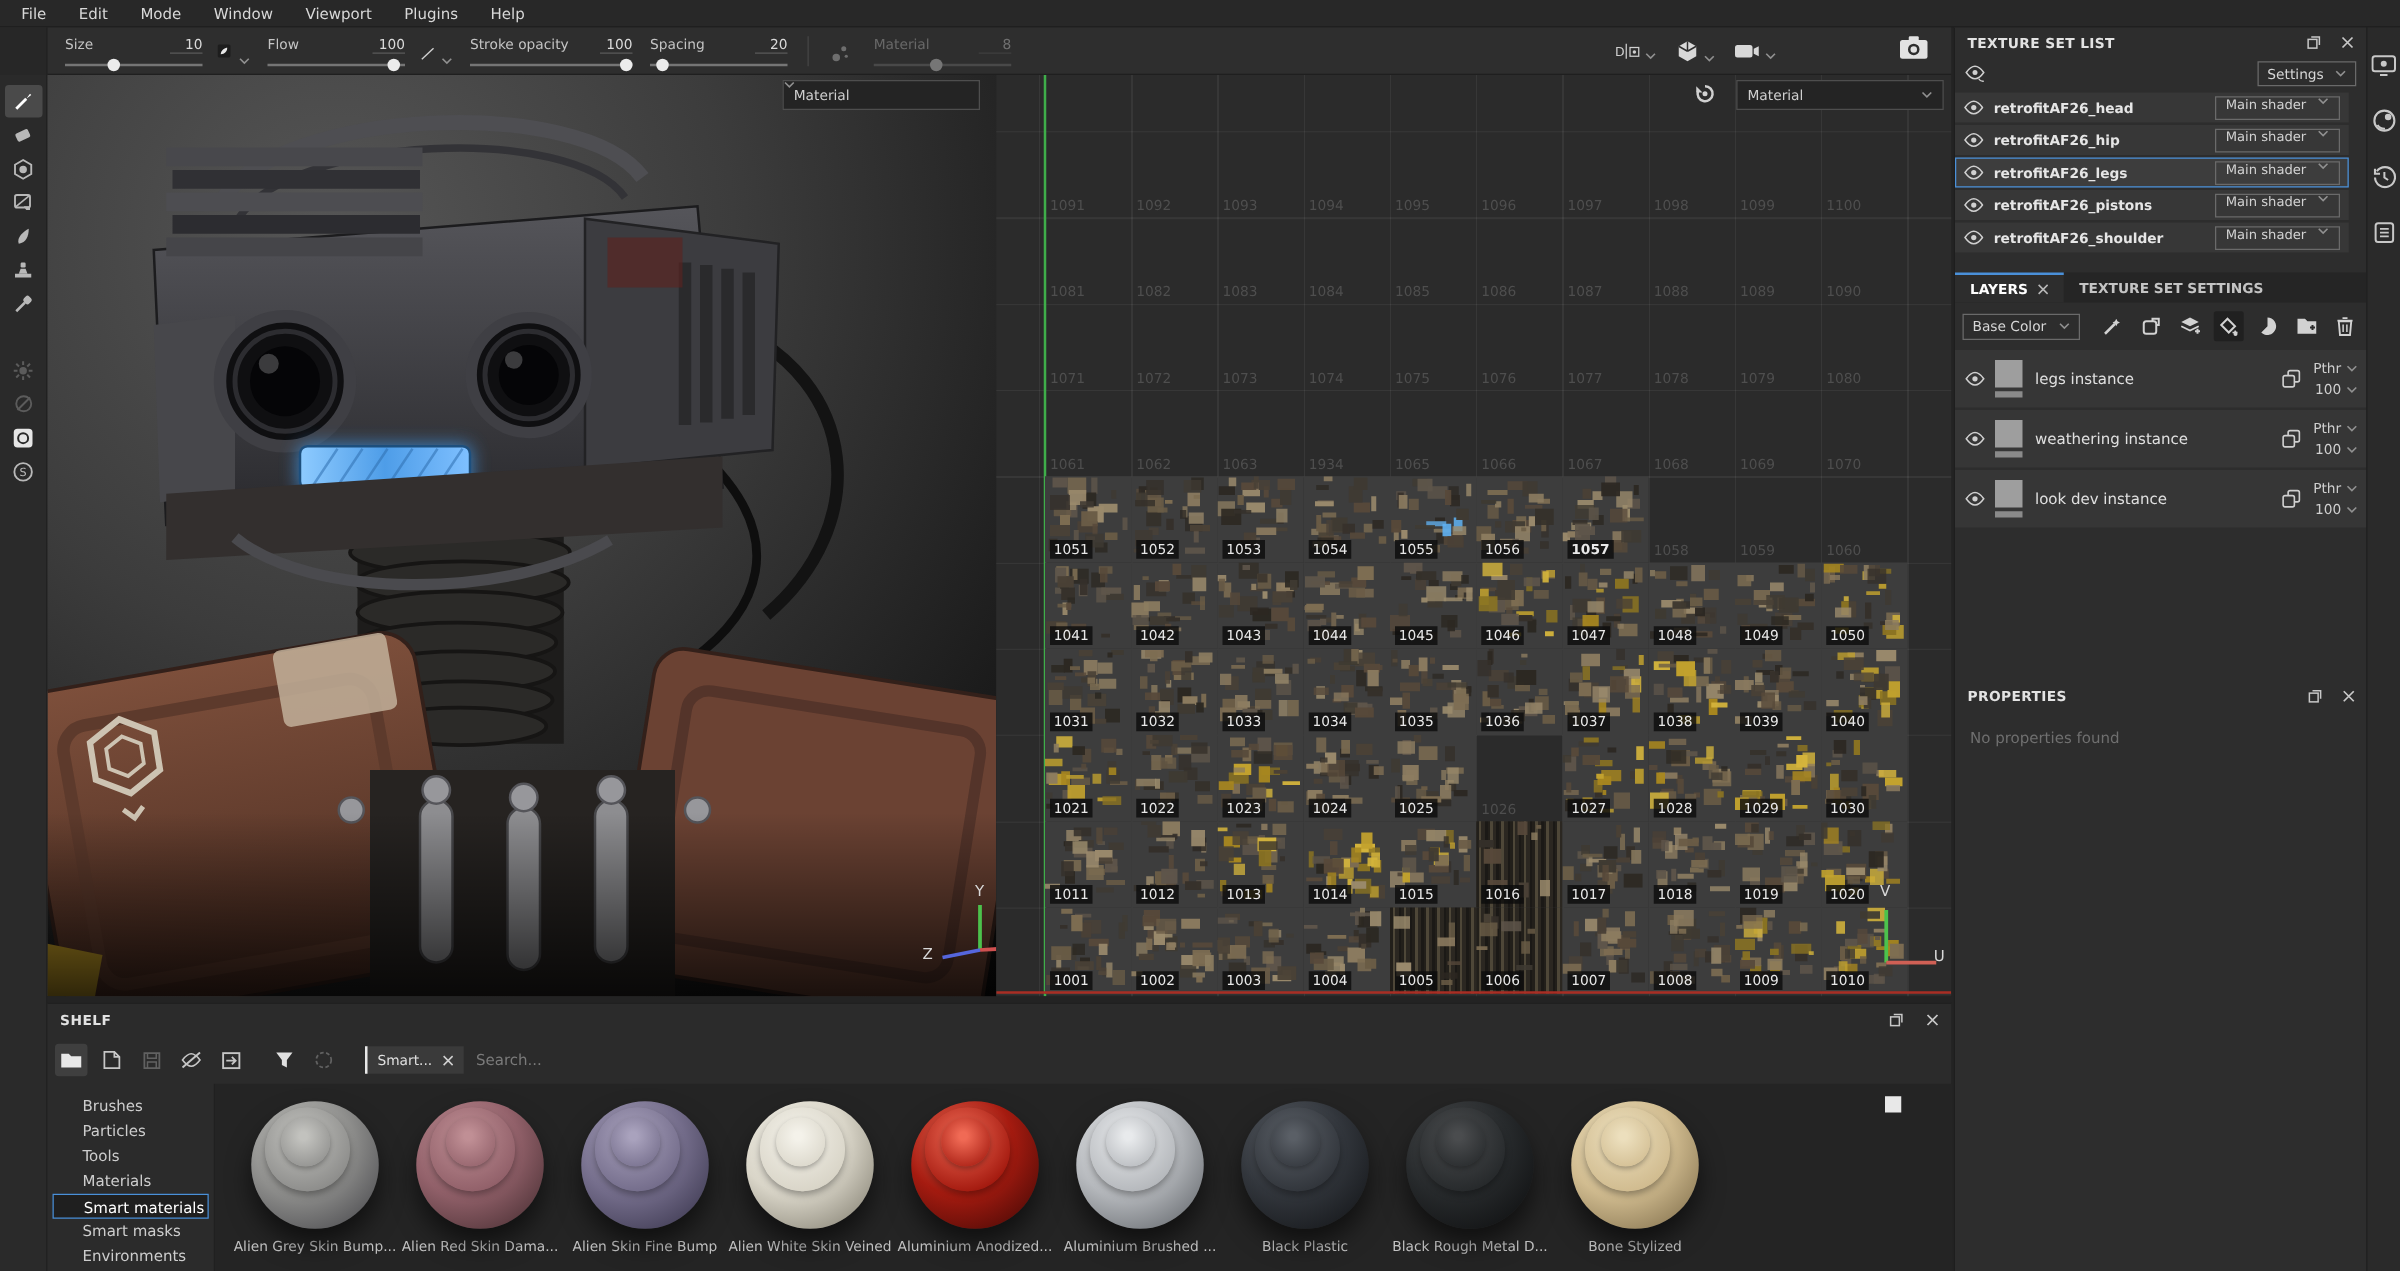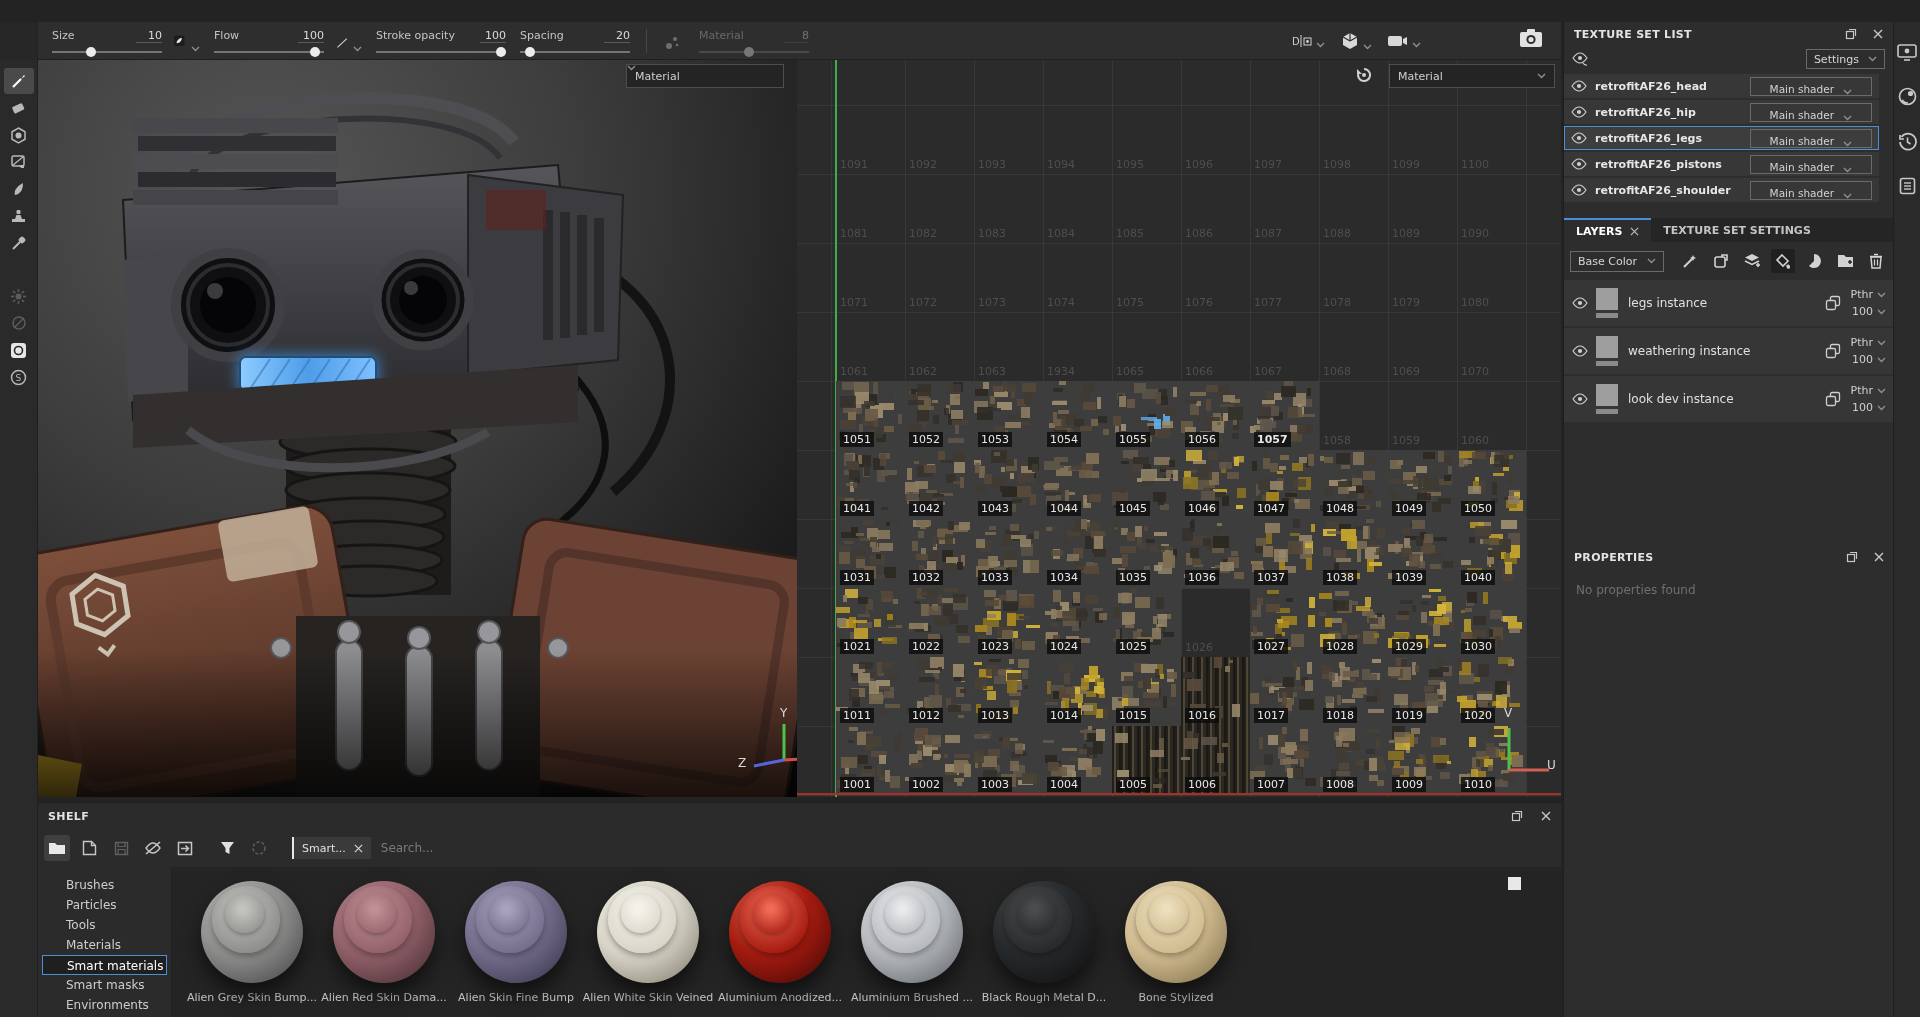--- a/index.html
+++ b/index.html
@@ -80,21 +80,21 @@
 
 #rightdock{position:absolute;left:1563px;top:22px;width:330px;height:995px;background:#2d2d2d;border-left:1px solid #1e1e1e;}
 .phead{height:24px;display:flex;align-items:center;padding:0 10px;}
 .ptitle{font-size:11px;font-weight:bold;color:#e3e3e3;letter-spacing:.3px;}
 .phicons{margin-left:auto;display:flex;gap:16px;color:#c0c0c0;}
 #tsl-settings{height:26px;display:flex;align-items:center;padding:0 8px;}
 .settings-btn{margin-left:auto;height:20px;border:1px solid #6a6a6a;display:flex;align-items:center;padding:0 7px;font-size:11px;color:#d6d6d6;gap:5px;}
 .tsrow{height:24px;margin:2px 14px 0 0;background:#373737;display:flex;align-items:center;padding:0 6px;border:1px solid transparent;}
 .tsrow.sel{background:#3d3d3d;border:1px solid #4a90d9;}
 .tsname{font-size:11px;font-weight:bold;color:#e6e6e6;margin-left:8px;}
-.shaderbox{margin-left:auto;height:19px;border:1px solid #6a6a6a;display:flex;align-items:flex-end;padding:0 19px;font-size:10.5px;color:#d2d2d2;gap:5px;}
+.shaderbox{margin-left:auto;height:19px;border:1px solid #6a6a6a;display:flex;align-items:flex-start;padding:0 8px;font-size:10.5px;color:#d2d2d2;gap:5px;}
 #layers-tabs{position:absolute;left:0;top:196px;width:330px;height:24px;background:#252525;display:flex;}
 .tab{display:flex;align-items:center;padding:0 12px;font-size:11px;font-weight:bold;color:#c4c4c4;gap:8px;}
 .tab.active{background:#2d2d2d;border-top:2px solid #4a90d9;color:#fff;}
 #layers-chrow{position:absolute;left:0;top:224px;width:330px;height:30px;display:flex;align-items:center;padding:0 6px;}
 .chdrop{height:21px;border:1px solid #6a6a6a;display:flex;align-items:center;padding:0 7px;font-size:11px;color:#d6d6d6;gap:6px;}
 #layer-icons{margin-left:auto;display:flex;align-items:center;gap:7px;}
 .lic{width:24px;height:24px;display:flex;align-items:center;justify-content:center;color:#d2d2d2;}
 .lic.boxed{background:#202020;border-radius:2px;}
 #layer-list{position:absolute;left:0;top:258px;width:330px;}
 .lrow{height:46px;margin-bottom:2px;background:#363636;display:flex;align-items:center;padding:0 8px;}
@@ -108,20 +108,31 @@
 #props{position:absolute;left:0;top:523px;width:330px;}
 #props-body{font-size:12px;color:#6f6f6f;padding:14px 12px;}
 
 #rightstrip{position:absolute;left:1893px;top:22px;width:27px;height:995px;background:#2a2a2a;border-left:1px solid #1f1f1f;display:flex;flex-direction:column;align-items:center;padding-top:22px;gap:26px;color:#c8c8c8;}
 </style>
 </head>
 <body>
 
 <div id="app">
 
+  <div id="menubar">
+    <span id="menu-items" style="display:flex">
+        <span class="menu-item">File</span>
+        <span class="menu-item">Edit</span>
+        <span class="menu-item">Mode</span>
+        <span class="menu-item">Window</span>
+        <span class="menu-item">Viewport</span>
+        <span class="menu-item">Plugins</span>
+        <span class="menu-item">Help</span>
+      </span>
+  </div>
 
   <div id="toolbar">
     <div id="toolbar-corner"></div>
     <span id="tb-flow" style="display:flex;align-items:center;flex:1">
         <div class="sgroup">
           <div class="srow">
             <span class="slabel">Size</span>
             <span class="svalue">10</span>
           </div>
           <div class="strack">
@@ -2309,20 +2320,27 @@
             <div class="mat-name">Aluminium Anodized...</div>
           </div>
           <div class="mat-tile">
             <div class="ball" style="background: radial-gradient(circle at 36% 30%, rgb(232, 234, 236) 0%, rgb(182, 185, 189) 45%, rgb(95, 99, 104) 96%);">
               <div class="st1" style="background: radial-gradient(circle at 42% 35%, rgb(232, 234, 236) 0%, rgb(182, 185, 189) 75%, rgb(95, 99, 104) 120%); box-shadow: rgba(0, 0, 0, 0.35) 0px 3px 6px;"></div>
               <div class="st2" style="background: radial-gradient(circle at 45% 38%, rgb(232, 234, 236) 10%, rgb(182, 185, 189) 90%); box-shadow: rgba(0, 0, 0, 0.3) 0px 2px 4px;"></div>
             </div>
             <div class="mat-name">Aluminium Brushed ...</div>
           </div>
           <div class="mat-tile">
+            <div class="ball" style="background: radial-gradient(circle at 36% 30%, rgb(90, 95, 102) 0%, rgb(50, 54, 60) 45%, rgb(18, 20, 23) 96%);">
+              <div class="st1" style="background: radial-gradient(circle at 42% 35%, rgb(90, 95, 102) 0%, rgb(50, 54, 60) 75%, rgb(18, 20, 23) 120%); box-shadow: rgba(0, 0, 0, 0.35) 0px 3px 6px;"></div>
+              <div class="st2" style="background: radial-gradient(circle at 45% 38%, rgb(90, 95, 102) 10%, rgb(50, 54, 60) 90%); box-shadow: rgba(0, 0, 0, 0.3) 0px 2px 4px;"></div>
+            </div>
+            <div class="mat-name">Black Plastic</div>
+          </div>
+          <div class="mat-tile">
             <div class="ball" style="background: radial-gradient(circle at 36% 30%, rgb(74, 76, 78) 0%, rgb(39, 42, 44) 45%, rgb(13, 14, 15) 96%);">
               <div class="st1" style="background: radial-gradient(circle at 42% 35%, rgb(74, 76, 78) 0%, rgb(39, 42, 44) 75%, rgb(13, 14, 15) 120%); box-shadow: rgba(0, 0, 0, 0.35) 0px 3px 6px;"></div>
               <div class="st2" style="background: radial-gradient(circle at 45% 38%, rgb(74, 76, 78) 10%, rgb(39, 42, 44) 90%); box-shadow: rgba(0, 0, 0, 0.3) 0px 2px 4px;"></div>
             </div>
             <div class="mat-name">Black Rough Metal D...</div>
           </div>
           <div class="mat-tile">
             <div class="ball" style="background: radial-gradient(circle at 36% 30%, rgb(236, 223, 189) 0%, rgb(209, 188, 144) 45%, rgb(126, 108, 73) 96%);">
               <div class="st1" style="background: radial-gradient(circle at 42% 35%, rgb(236, 223, 189) 0%, rgb(209, 188, 144) 75%, rgb(126, 108, 73) 120%); box-shadow: rgba(0, 0, 0, 0.35) 0px 3px 6px;"></div>
               <div class="st2" style="background: radial-gradient(circle at 45% 38%, rgb(236, 223, 189) 10%, rgb(209, 188, 144) 90%); box-shadow: rgba(0, 0, 0, 0.3) 0px 2px 4px;"></div>

